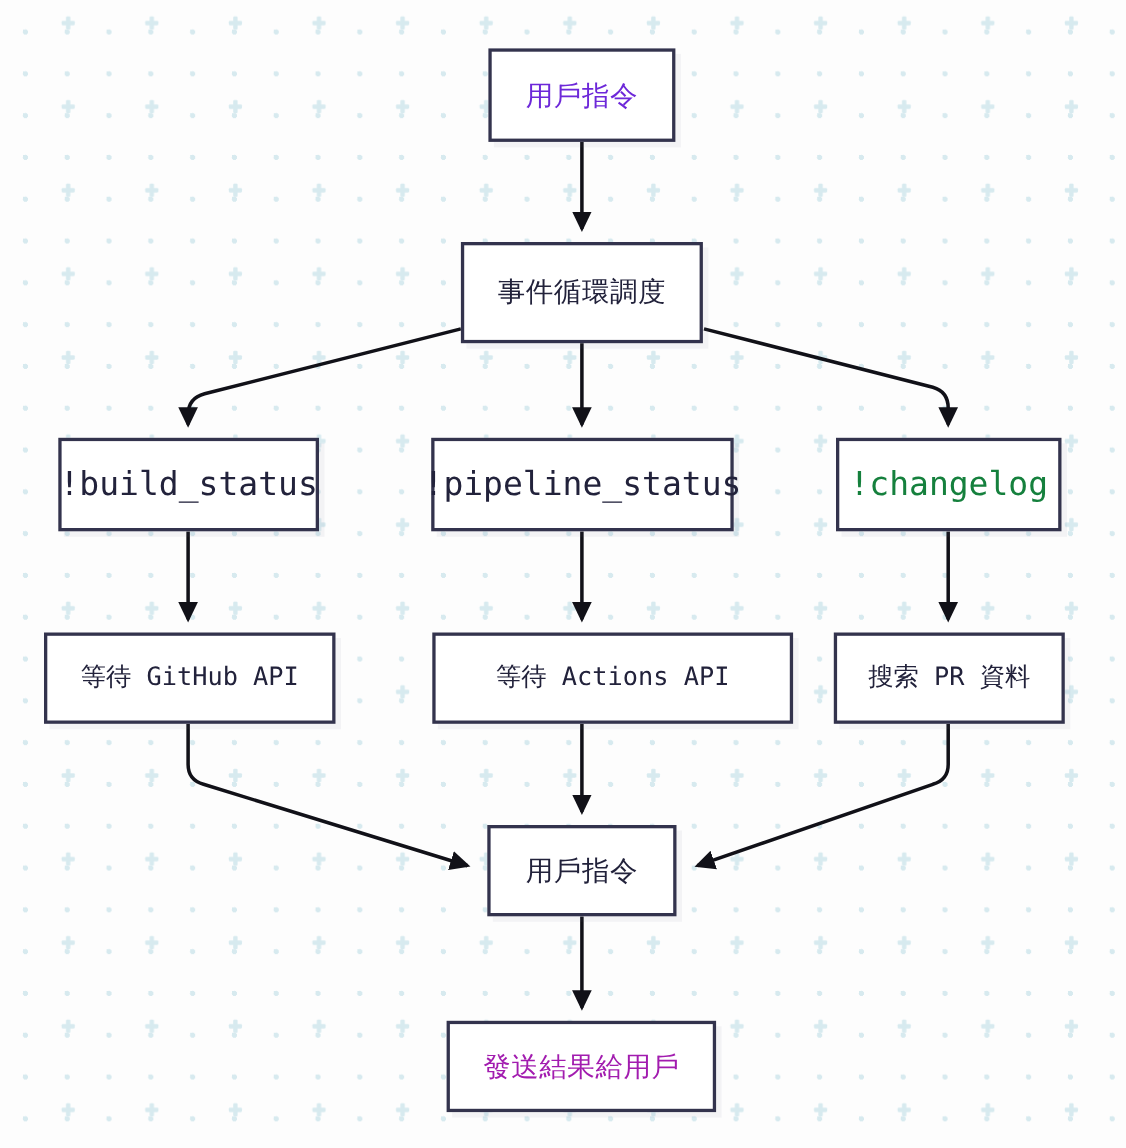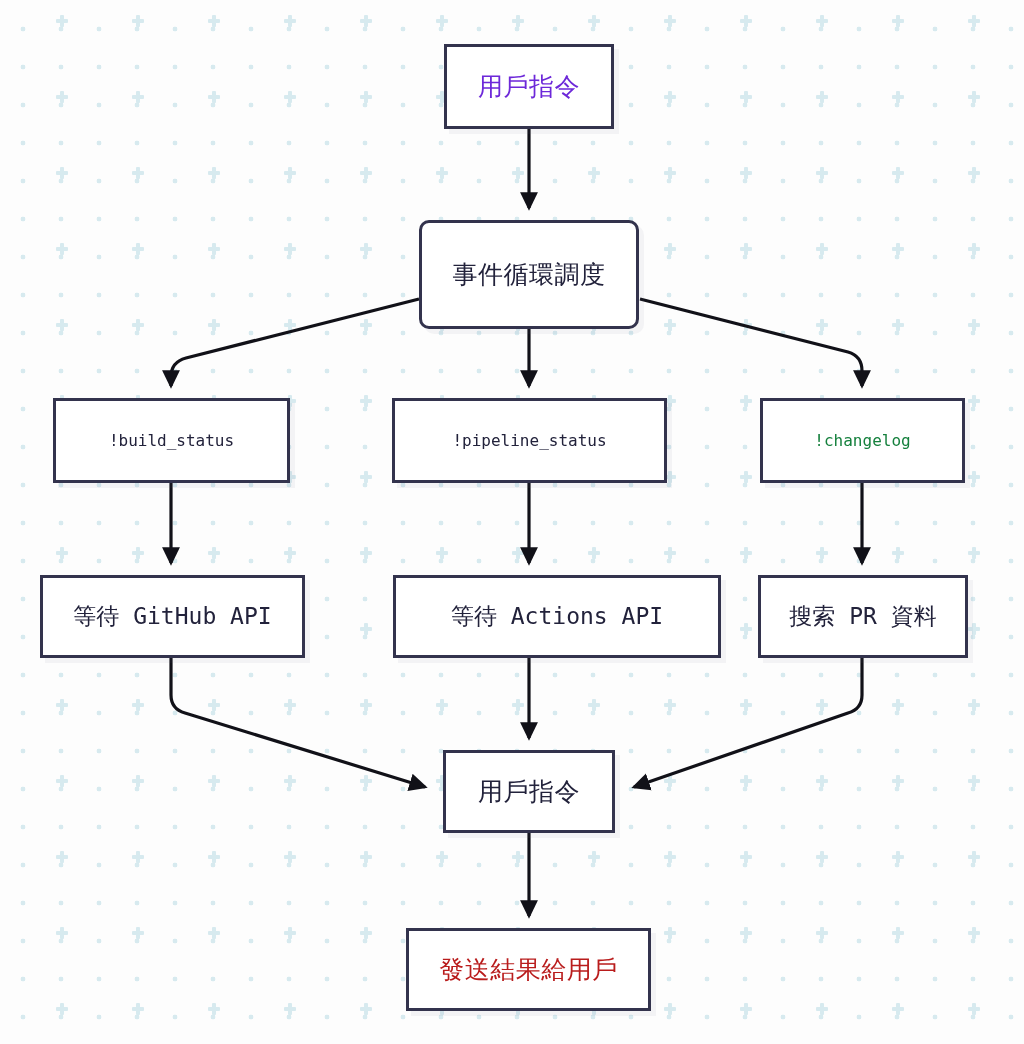--- a/index.html
+++ b/index.html
@@ -60,21 +60,21 @@
     display: block;
     white-space: nowrap;
   }
   .node.cjk .lbl {
     font-family: "DejaVu Sans", sans-serif;
     font-size: 25px;
     letter-spacing: 0.5px;
   }
   .node.mono .lbl {
     font-family: "DejaVu Sans Mono", monospace;
-    font-size: 16px;
+    font-size: 30px;
     letter-spacing: 0px;
   }
   .node.mixed .lbl {
     font-family: "DejaVu Sans Mono", monospace;
     font-size: 23px;
   }
 </style>
 </head>
 <body>
 
@@ -120,21 +120,21 @@
 
       <path d="M 862 658 L 862 695 Q 862 709 848 713 L 634 787"></path>
 
       <path d="M 529 833 L 529 916"></path>
     </g>
   </svg>
 
   <div class="node cjk" style="left: 444px; top: 44px; width: 170px; height: 85px; background: rgb(255, 255, 255); border-color: rgb(51, 51, 77); border-width: 3px; color: #6d28d9;">
       <span class="lbl">用戶指令</span>
     </div>
-  <div class="node cjk" style="left: 419px; top: 220px; width: 220px; height: 109px; background: rgb(255, 255, 255); border-color: rgb(51, 51, 77); border-width: 3px; color: rgb(34, 34, 59); border-radius: 10px;">
+  <div class="node cjk" style="left: 419px; top: 220px; width: 220px; height: 92px; background: rgb(255, 255, 255); border-color: rgb(51, 51, 77); border-width: 3px; color: rgb(34, 34, 59);">
       <span class="lbl">事件循環調度</span>
     </div>
   <div class="node mono" style="left: 53px; top: 398px; width: 237px; height: 85px; background: rgb(255, 255, 255); border-color: rgb(51, 51, 77); border-width: 3px; color: rgb(34, 34, 59);">
       <span class="lbl">!build_status</span>
     </div>
   <div class="node mono" style="left: 392px; top: 398px; width: 275px; height: 85px; background: rgb(255, 255, 255); border-color: rgb(51, 51, 77); border-width: 3px; color: rgb(34, 34, 59); text-align: right;">
       <span class="lbl">!pipeline_status</span>
     </div>
   <div class="node mono" style="left: 760px; top: 398px; width: 205px; height: 85px; background: rgb(255, 255, 255); border-color: rgb(51, 51, 77); border-width: 3px; color: #15803d;">
       <span class="lbl">!changelog</span>
@@ -144,17 +144,17 @@
     </div>
   <div class="node mixed" style="left: 393px; top: 575px; width: 328px; height: 83px; background: rgb(255, 255, 255); border-color: rgb(51, 51, 77); border-width: 3px; color: rgb(34, 34, 59);">
       <span class="lbl">等待 Actions API</span>
     </div>
   <div class="node mixed" style="left: 758px; top: 575px; width: 210px; height: 83px; background: rgb(255, 255, 255); border-color: rgb(51, 51, 77); border-width: 3px; color: rgb(34, 34, 59); text-align: right;">
       <span class="lbl">搜索 PR 資料</span>
     </div>
   <div class="node cjk" style="left: 443px; top: 750px; width: 172px; height: 83px; background: rgb(255, 255, 255); border-color: rgb(51, 51, 77); border-width: 3px; color: rgb(34, 34, 59);">
       <span class="lbl">用戶指令</span>
     </div>
-  <div class="node cjk" style="left: 406px; top: 928px; width: 245px; height: 83px; background: rgb(255, 255, 255); border-color: rgb(51, 51, 77); border-width: 3px; color: #b91c1c;">
+  <div class="node cjk" style="left: 406px; top: 928px; width: 245px; height: 83px; background: rgb(255, 255, 255); border-color: rgb(51, 51, 77); border-width: 3px; color: #a21caf;">
       <span class="lbl">發送結果給用戶</span>
     </div>
 
 </div>
 
 </body></html>

